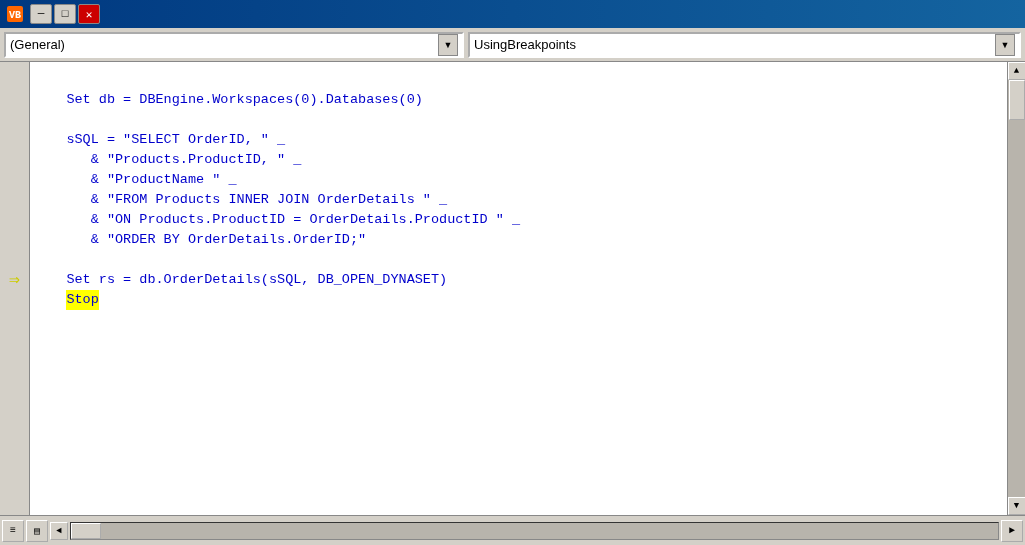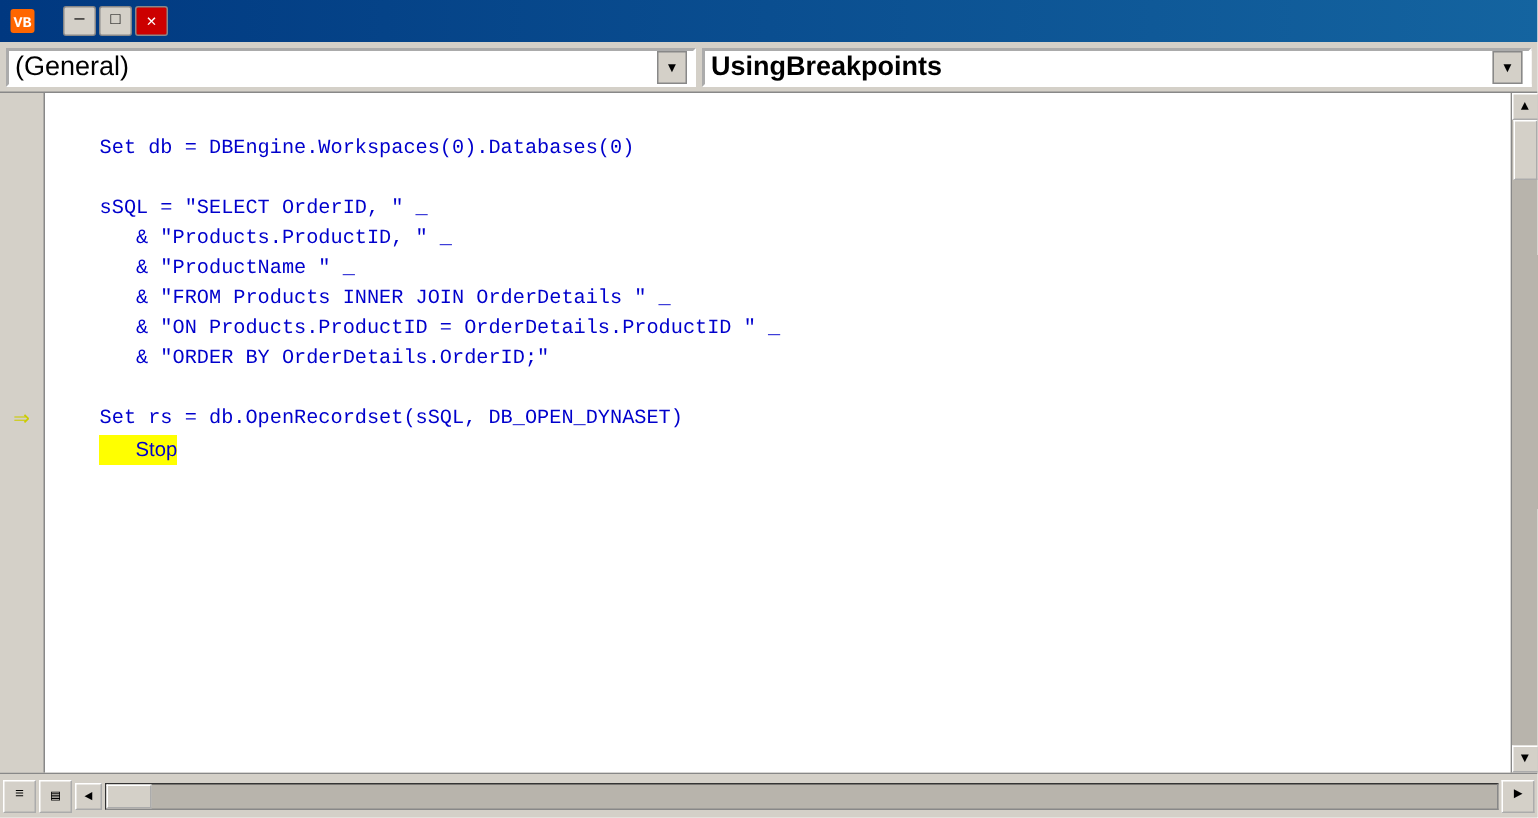--- a/index.html
+++ b/index.html
@@ -13,21 +13,20 @@
 
     
     .title-bar {
       background: linear-gradient(to right, #003880, #1464a0);
       color: white;
       height: 28px;
       display: flex;
       align-items: center;
       padding: 0 6px;
       user-select: none;
-      gap: 12px;
     }
     .title-bar-icon {
       width: 18px;
       height: 18px;
       margin-right: 6px;
       flex-shrink: 0;
     }
     .title-bar-text {
       font-family: Arial, sans-serif;
       font-size: 13px;
@@ -72,21 +71,20 @@
       align-items: center;
       padding: 0 4px;
       font-family: Arial, sans-serif;
       font-size: 13px;
     }
     .combo-left {
       width: 460px;
     }
     .combo-right {
       flex: 1;
-      font-weight: bold;
     }
     .combo-inner {
       flex: 1;
       display: flex;
       align-items: center;
       justify-content: space-between;
     }
     .combo-arrow {
       background: #d4d0c8;
       border: 1px solid #888;
@@ -94,21 +92,21 @@
       height: 22px;
       display: flex;
       align-items: center;
       justify-content: center;
       font-size: 9px;
       margin-left: 4px;
       cursor: pointer;
     }
     .combo-label {
       font-family: Arial, sans-serif;
-      font-size: 18px;
+      font-size: 13px;
       text-align: right;
     }
 
     
     .gutter {
       width: 30px;
       background: #d4d0c8;
       border-right: 1px solid #888;
       flex-shrink: 0;
       display: flex;
@@ -139,24 +137,23 @@
       font-size: 13.5px;
       color: #0000cc;
       white-space: pre;
       text-align: right;
     }
     .code-text.blue { color: #0000cc; }
 
     .highlighted-stop {
       background: yellow;
       color: #0000cc;
-      font-family: Liberation Sans, sans-serif;
+      font-family: Liberation Mono, monospace;
       font-size: 13.5px;
       white-space: pre;
-      padding-left: 24px;
     }
 
     
     .scrollbar-v {
       width: 18px;
       background: #d4d0c8;
       border-left: 1px solid #888;
       display: flex;
       flex-direction: column;
       align-items: center;
@@ -330,21 +327,21 @@
 
     <div class="code-line">
       <span class="code-text blue">       &amp; "ORDER BY OrderDetails.OrderID;"</span>
     </div>
 
     <div class="code-line">
       <span class="code-text">&nbsp;</span>
     </div>
 
     <div class="code-line">
-      <span class="code-text blue">    Set rs = db.OpenRecordset(sSQL, DB_OPEN_DYNASET)</span>
+      <span class="code-text blue">    Set rs = db.OrderDetails(sSQL, DB_OPEN_DYNASET)</span>
     </div>
 
     <div class="code-line">
       <span class="code-text blue">    </span>
         <span class="highlighted-stop">Stop</span>
     </div>
 
     <div class="code-line">
       <span class="code-text">&nbsp;</span>
     </div>

